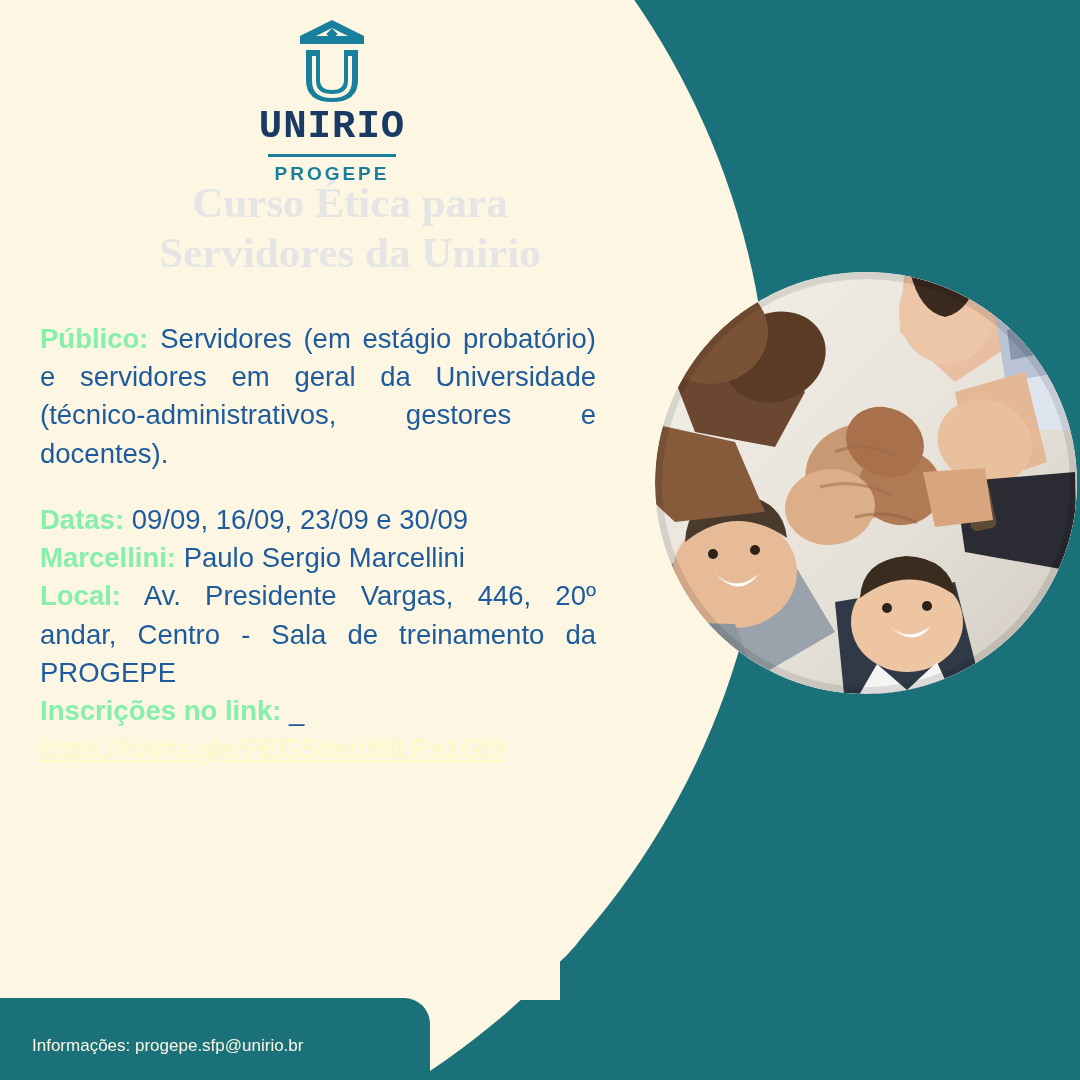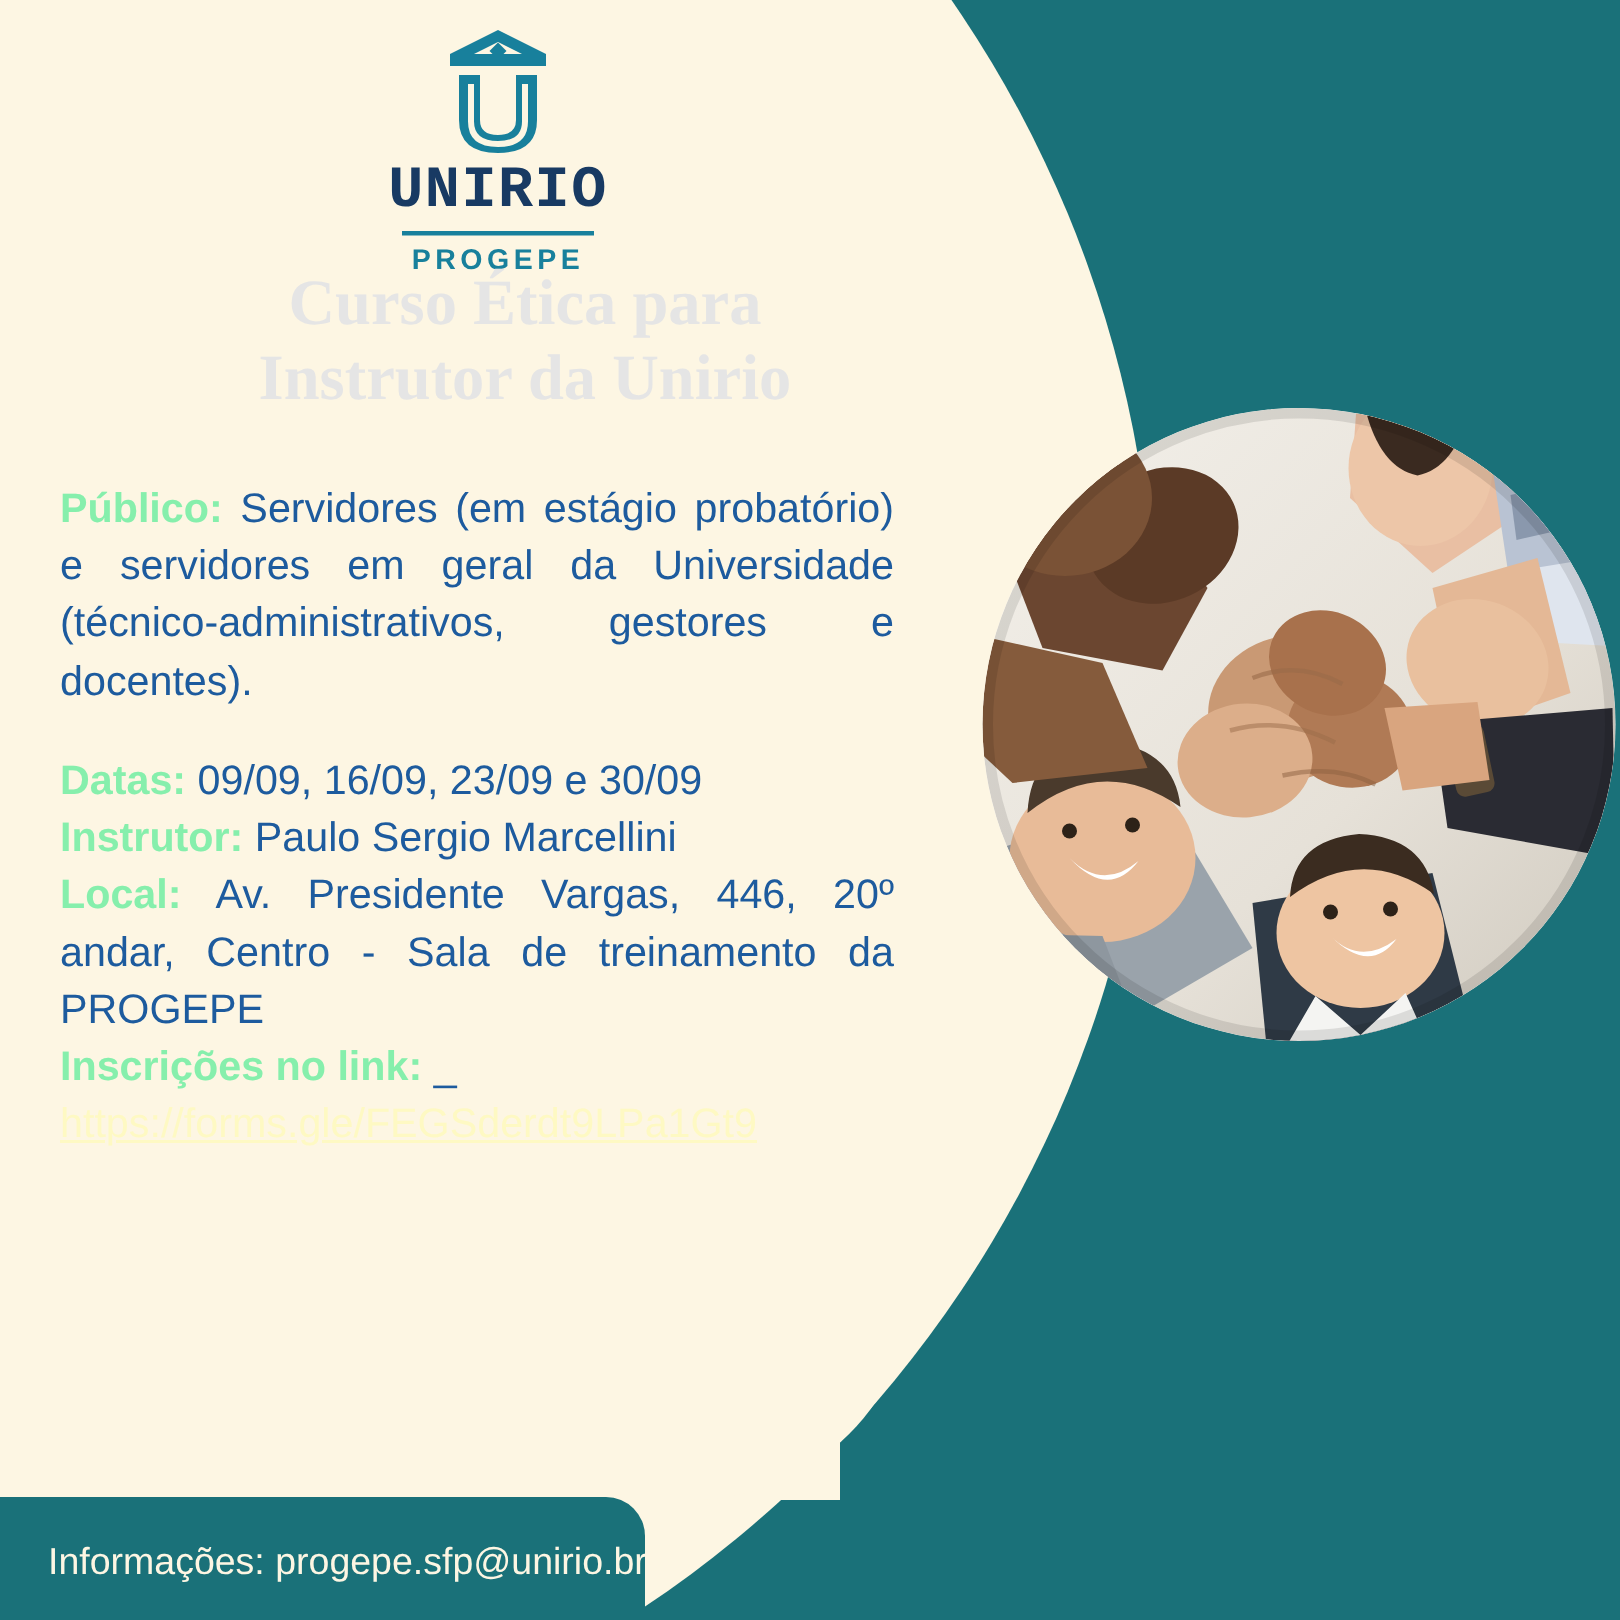--- a/index.html
+++ b/index.html
@@ -100,21 +100,21 @@
     overflow:hidden;
     background:#f2efe9;
     z-index:6;
     box-shadow:0 0 0 0 rgba(0,0,0,0);
   }
   .photo svg{display:block;}
 
   
   .footer{
     position:absolute;left:32px;bottom:24px;
-    color:#fdf6e3;font-size:25px;
+    color:#fdf6e3;font-size:17px;
     z-index:8;
   }
 </style>
 </head>
 <body>
 
 <div class="teal-bg"></div>
 <div class="cream-blob"></div>
 <div class="cream-bottom"></div>
 <div class="cream-bottom-round"></div>
@@ -130,32 +130,32 @@
       <path d="M22 38 L26 38 L26 63 Q26 76 42 76 Q58 76 58 63 L58 38 L62 38 L62 63 Q62 80 42 80 Q22 80 22 63 Z" fill="#fdf6e3"></path>
     </svg>
   </div>
   <div class="logo-name">UNIRIO</div>
   <div class="logo-rule"></div>
   <div class="logo-sub">PROGEPE</div>
 </div>
 
 <div class="title">
   <div>Curso Ética para</div>
-  <div>Instrutor da Unirio</div>
+  <div>Servidores da Unirio</div>
 </div>
 
 <div class="body-text">
   <p class="p-block">
     <b>Público:</b><span> Servidores (em estágio probatório) e servidores em geral da Universidade (técnico-administrativos, gestores e docentes).</span>
   </p>
   <p class="line">
     <b>Datas:</b><span> 09/09, 16/09, 23/09 e 30/09</span>
   </p>
   <p class="line">
-    <b>Instrutor:</b><span> Paulo Sergio Marcellini</span>
+    <b>Marcellini:</b><span> Paulo Sergio Marcellini</span>
   </p>
   <p class="line">
     <b>Local:</b><span> Av. Presidente Vargas, 446, 20º andar, Centro - Sala de treinamento da PROGEPE</span>
   </p>
   <p class="line">
     <b>Inscrições no link:</b><span> _</span>
   </p>
   <p class="line">
     <a class="link" href="#">https://forms.gle/FEGSderdt9LPa1Gt9</a>
   </p>

